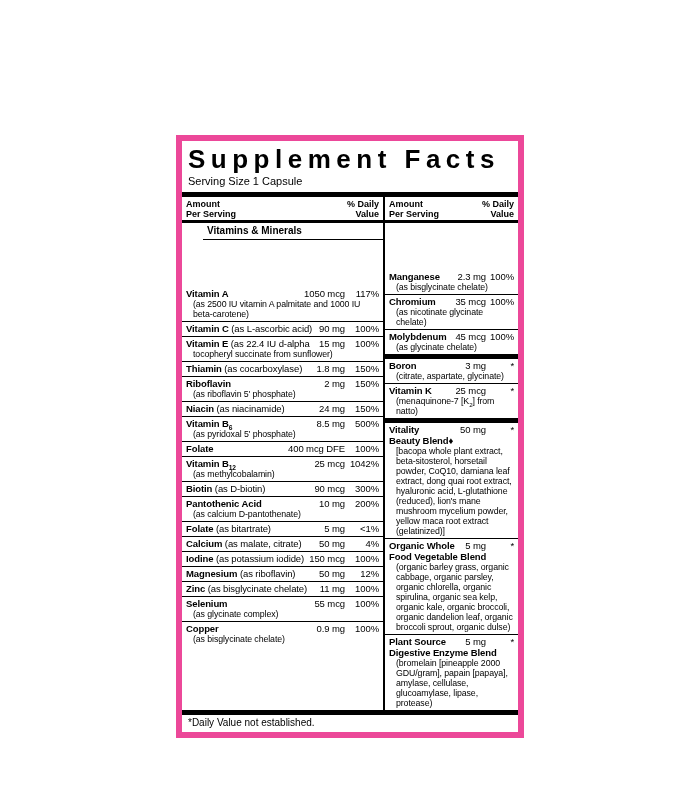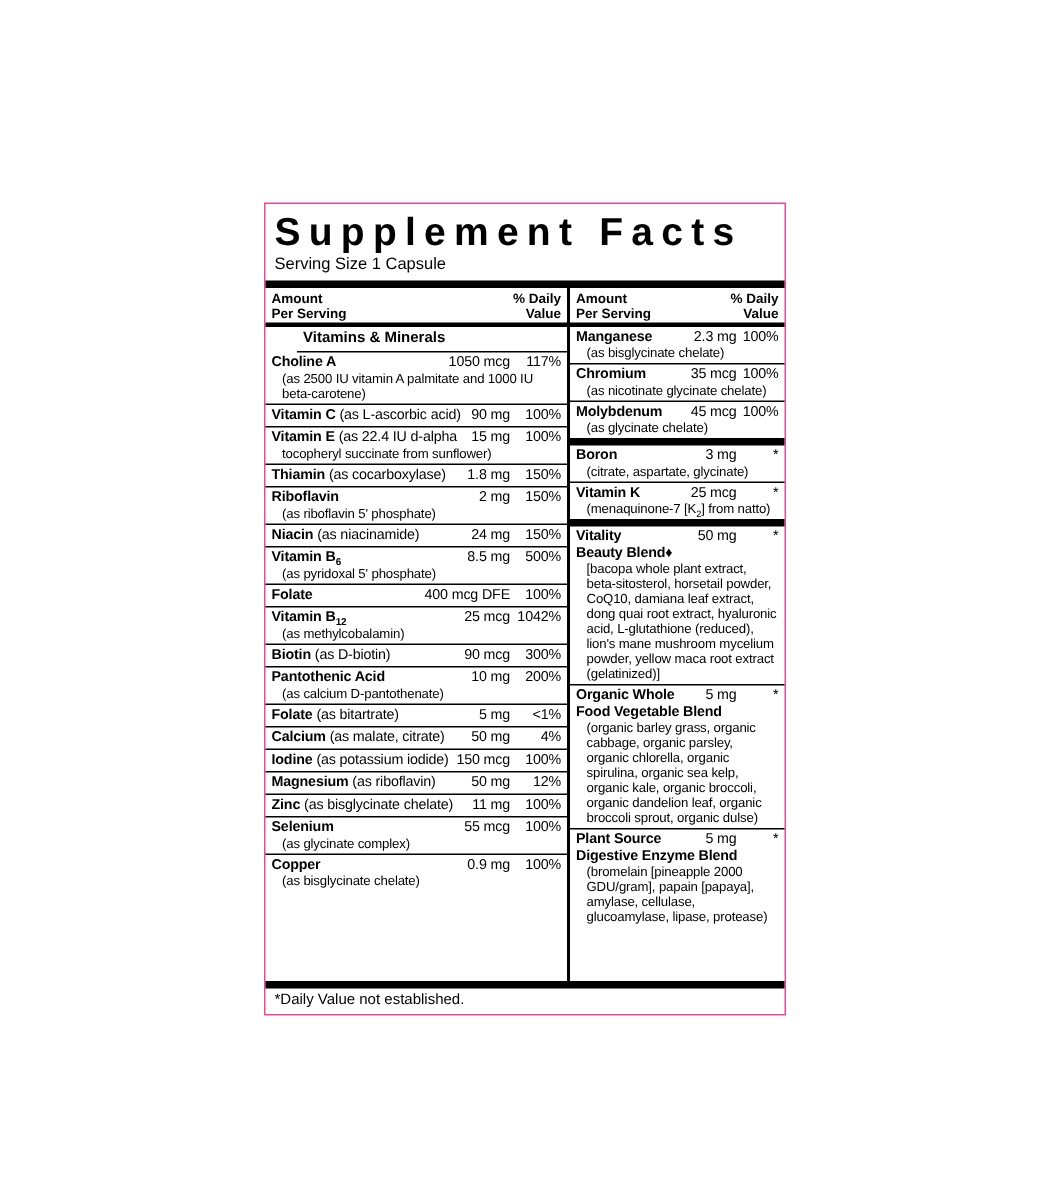--- a/index.html
+++ b/index.html
@@ -4,21 +4,21 @@
 <style>
   html,body{margin:0;padding:0;}
   body{
     width:700px;height:800px;background:#ffffff;
     font-family:"Liberation Sans","DejaVu Sans",sans-serif;
     color:#000;
     position:relative;
   }
   .label{
     position:absolute;left:176px;top:135px;width:348px;min-height:542px;
-    border:1px solid #ec4899;box-sizing:border-box;background:#fff;
+    border:6px solid #ec4899;box-sizing:border-box;background:#fff;
     display:flex;flex-direction:column;
   }
   .title{
     font-size:26px;font-weight:bold;letter-spacing:5.5px;line-height:28px;
     padding:4px 6px 0 6px;white-space:nowrap;
   }
   .serving{
     font-size:11px;line-height:13px;padding:2px 6px 4px 6px;
   }
   .bar-thick{height:5px;background:#000;flex:none;}
@@ -30,21 +30,21 @@
   .col-head{
     display:flex;justify-content:space-between;align-items:flex-end;
     padding:2px 4px 1px 4px;border-bottom:3px solid #000;
     font-size:9px;font-weight:bold;line-height:10px;
   }
   .head-right{text-align:right;}
   .section-title{
     font-size:10px;font-weight:bold;line-height:12px;
     padding:2px 4px;border-bottom:1px solid #000;margin-left:21px;
   }
-  .rows{display:block;}
+  .rows{display:block;margin-top:47px;}
   .row{
     font-size:9.5px;line-height:11px;letter-spacing:-0.1px;
     padding:1px 4px 2px 4px;border-bottom:1px solid #000;
   }
   .row:last-child{border-bottom:none;}
   .row.nb{border-bottom:none;}
   .rline{display:flex;align-items:baseline;}
   .rname{flex:1 1 auto;min-width:0;}
   .rname b{font-weight:bold;}
   .note{font-weight:normal;}
@@ -74,21 +74,21 @@
         </div>
         <div class="head-right">
           <div>% Daily</div>
           <div>Value</div>
         </div>
       </div>
       <div class="section-title">Vitamins &amp; Minerals</div>
       <div class="rows" id="left-rows">
           <div class="row">
             <div class="rline">
-              <span class="rname"><b>Choline A</b></span>
+              <span class="rname"><b>Vitamin A</b></span>
               <span class="ramt">1050 mcg</span>
               <span class="rdv">117%</span>
             </div>
             <div class="rsub">(as 2500 IU vitamin A palmitate and 1000 IU beta-carotene)</div>
           </div>
           <div class="row">
             <div class="rline">
               <span class="rname"><b>Vitamin C</b> <span class="note">(as L-ascorbic acid)</span></span>
               <span class="ramt">90 mg</span>
               <span class="rdv">100%</span>

